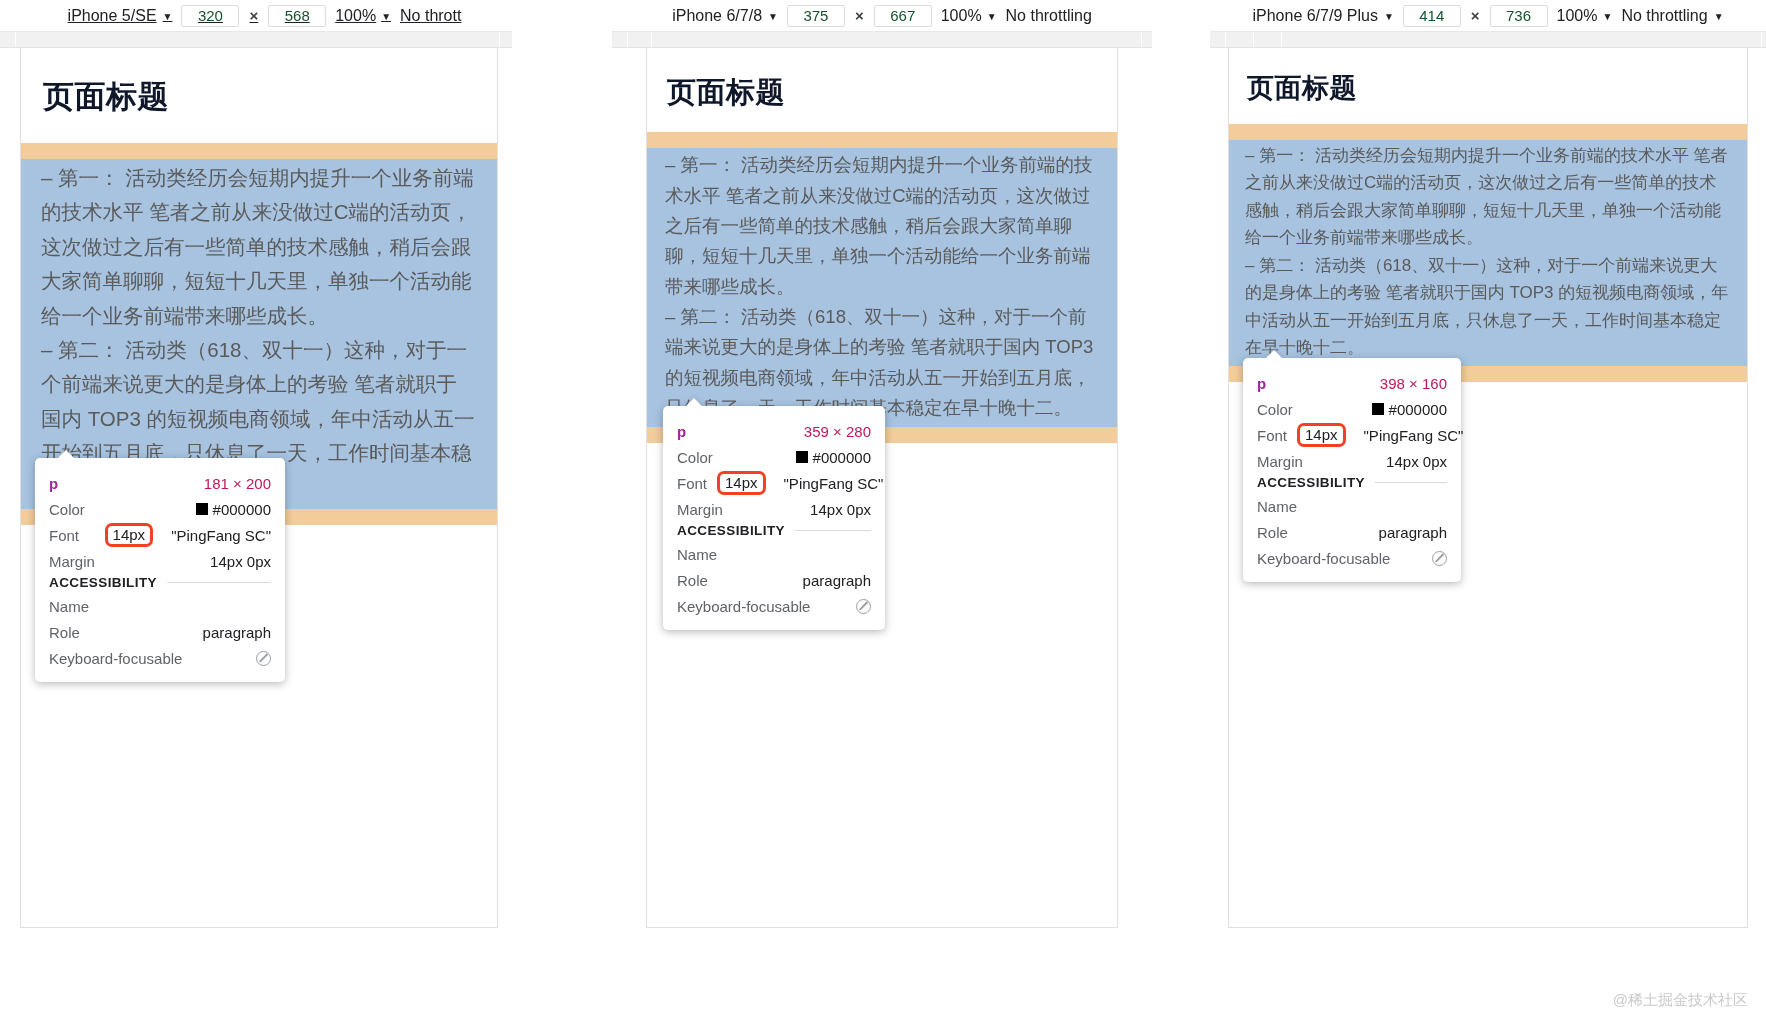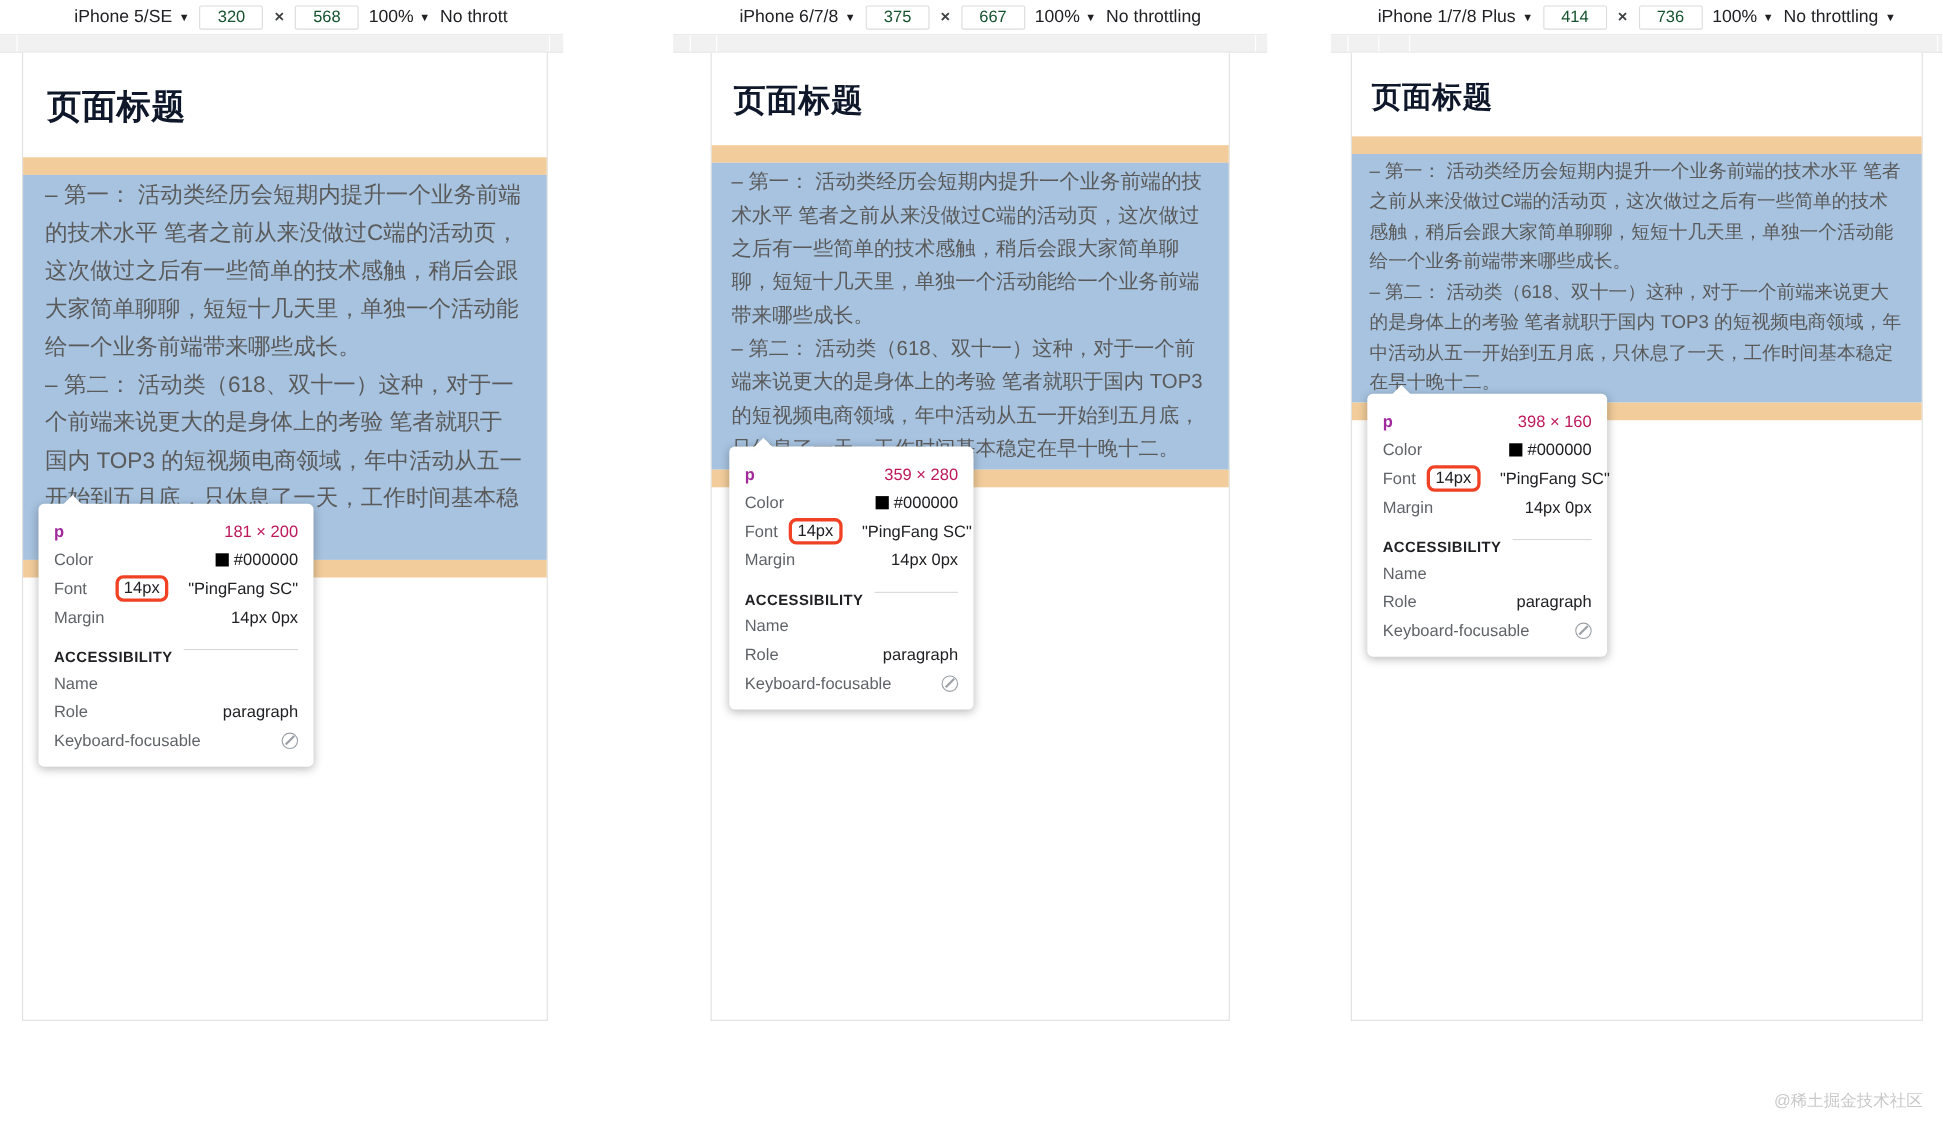--- a/index.html
+++ b/index.html
@@ -121,22 +121,22 @@
   .annot-box {
     border: 3px solid #f04124;
     border-radius: 7px;
     padding: 1px 5px 1px 5px;
     color: #202124;
     font-size: 15px;
     line-height: 1.1;
   }
   .font-family { color: #202124; font-size: 15px; margin-left: 2px;}
   .acc-head {
-    display:flex; gap:10px;
-    margin-top: 16px; margin-bottom: 3px;
+    display:flex; align-items:center; gap:10px;
+    margin-top: 1px; margin-bottom: 3px;
   }
   .acc-title { font-size: 13.5px; font-weight: 700; letter-spacing: 0.4px; color:#202124; }
   .acc-rule { flex: 1; height: 1px; background: #d8d8d8; }
   .noentry {
     width: 15px; height: 15px; border: 1.7px solid #9aa0a6; border-radius: 50%;
     position: relative; display:inline-block;
   }
   .noentry::after {
     content:""; position:absolute; left: 1px; top: 5.2px;
     width: 11px; height: 1.7px; background: #9aa0a6;
@@ -149,21 +149,21 @@
     font-size: 15px;
     color: #c9c9c9;
   }
 </style>
 </head>
 <body>
 
 <div class="stage">
 
   <div class="panel" style="left:0px; width:512px;">
-    <div class="toolbar" style="padding-left:17px;">
+    <div class="toolbar" style="padding-left:17px;text-decoration:underline;">
       <div class="tb-select">
         <span>iPhone 5/SE</span>
         <span class="caret">▼</span>
       </div>
       <div class="dim-input">
         <span>320</span>
       </div>
       <span class="times">×</span>
       <div class="dim-input">
         <span>568</span>
@@ -322,21 +322,21 @@
             <span class="noentry"></span>
           </div>
         </div>
       </div>
     </div>
   </div>
 
   <div class="panel" style="left:1210px; width:556px;">
     <div class="toolbar">
       <div class="tb-select">
-        <span>iPhone 1/7/8 Plus</span>
+        <span>iPhone 6/7/9 Plus</span>
         <span class="caret">▼</span>
       </div>
       <div class="dim-input">
         <span>414</span>
       </div>
       <span class="times">×</span>
       <div class="dim-input">
         <span>736</span>
       </div>
       <div class="zoom-sel">

